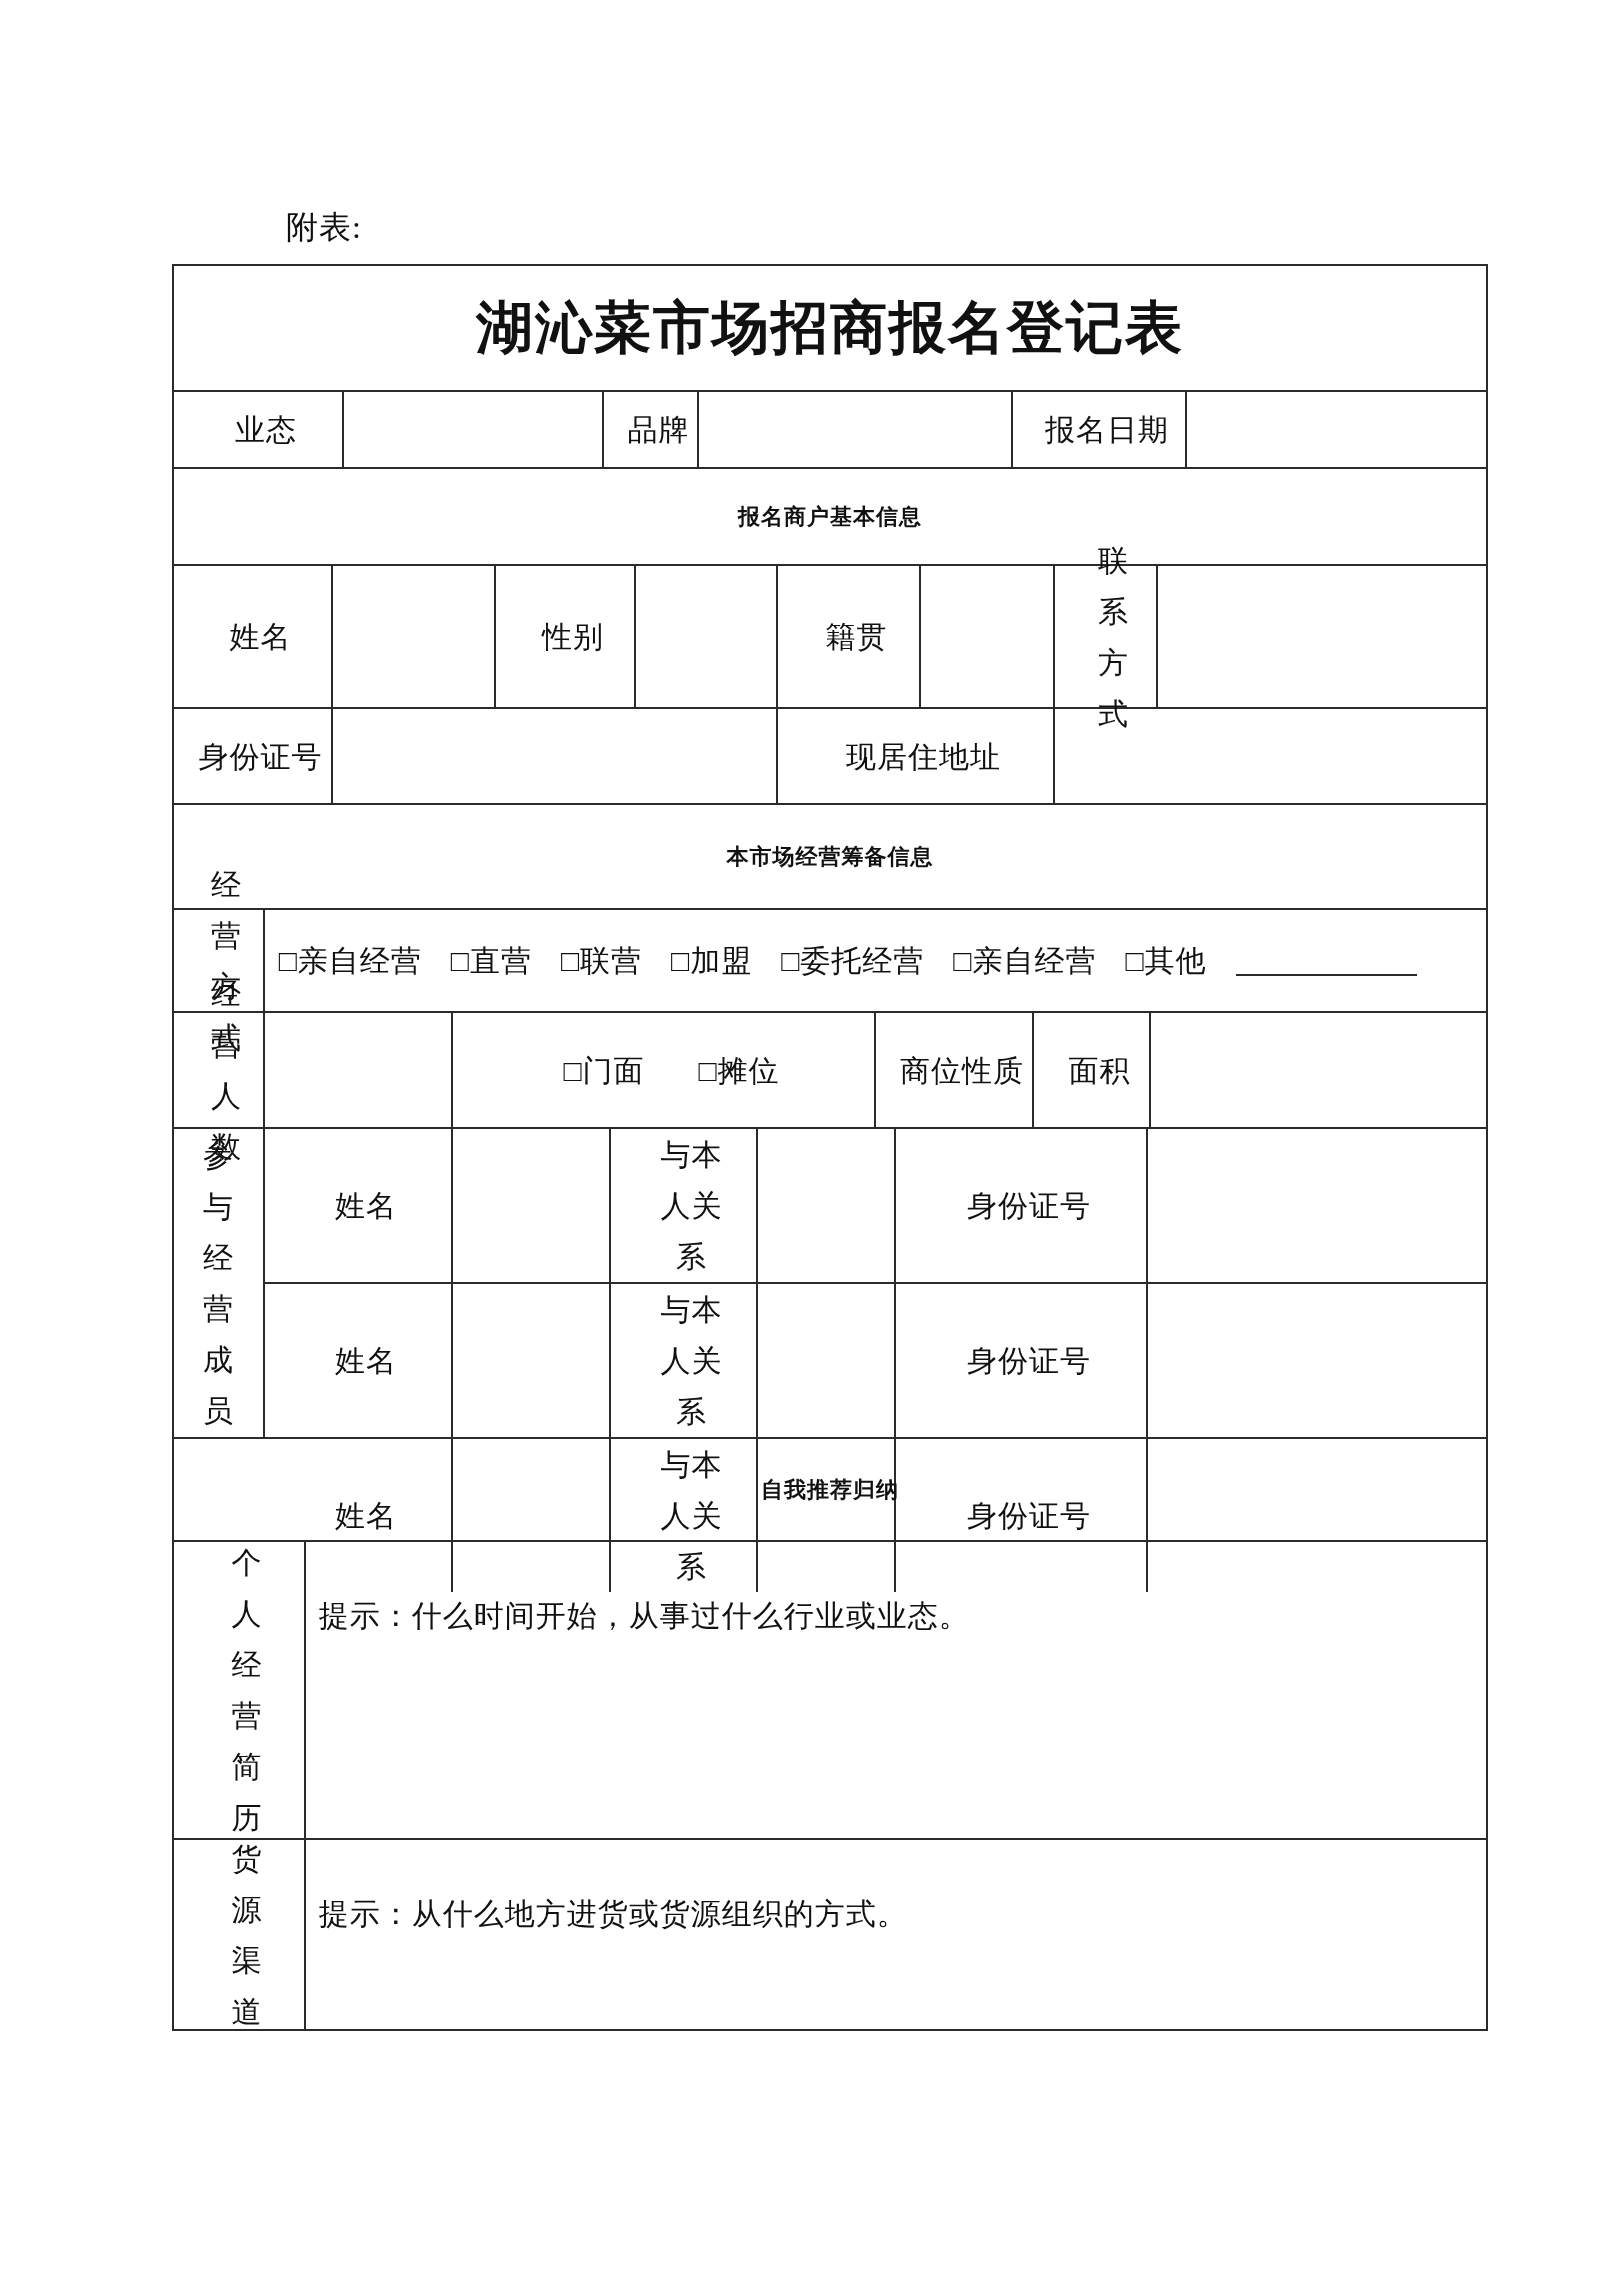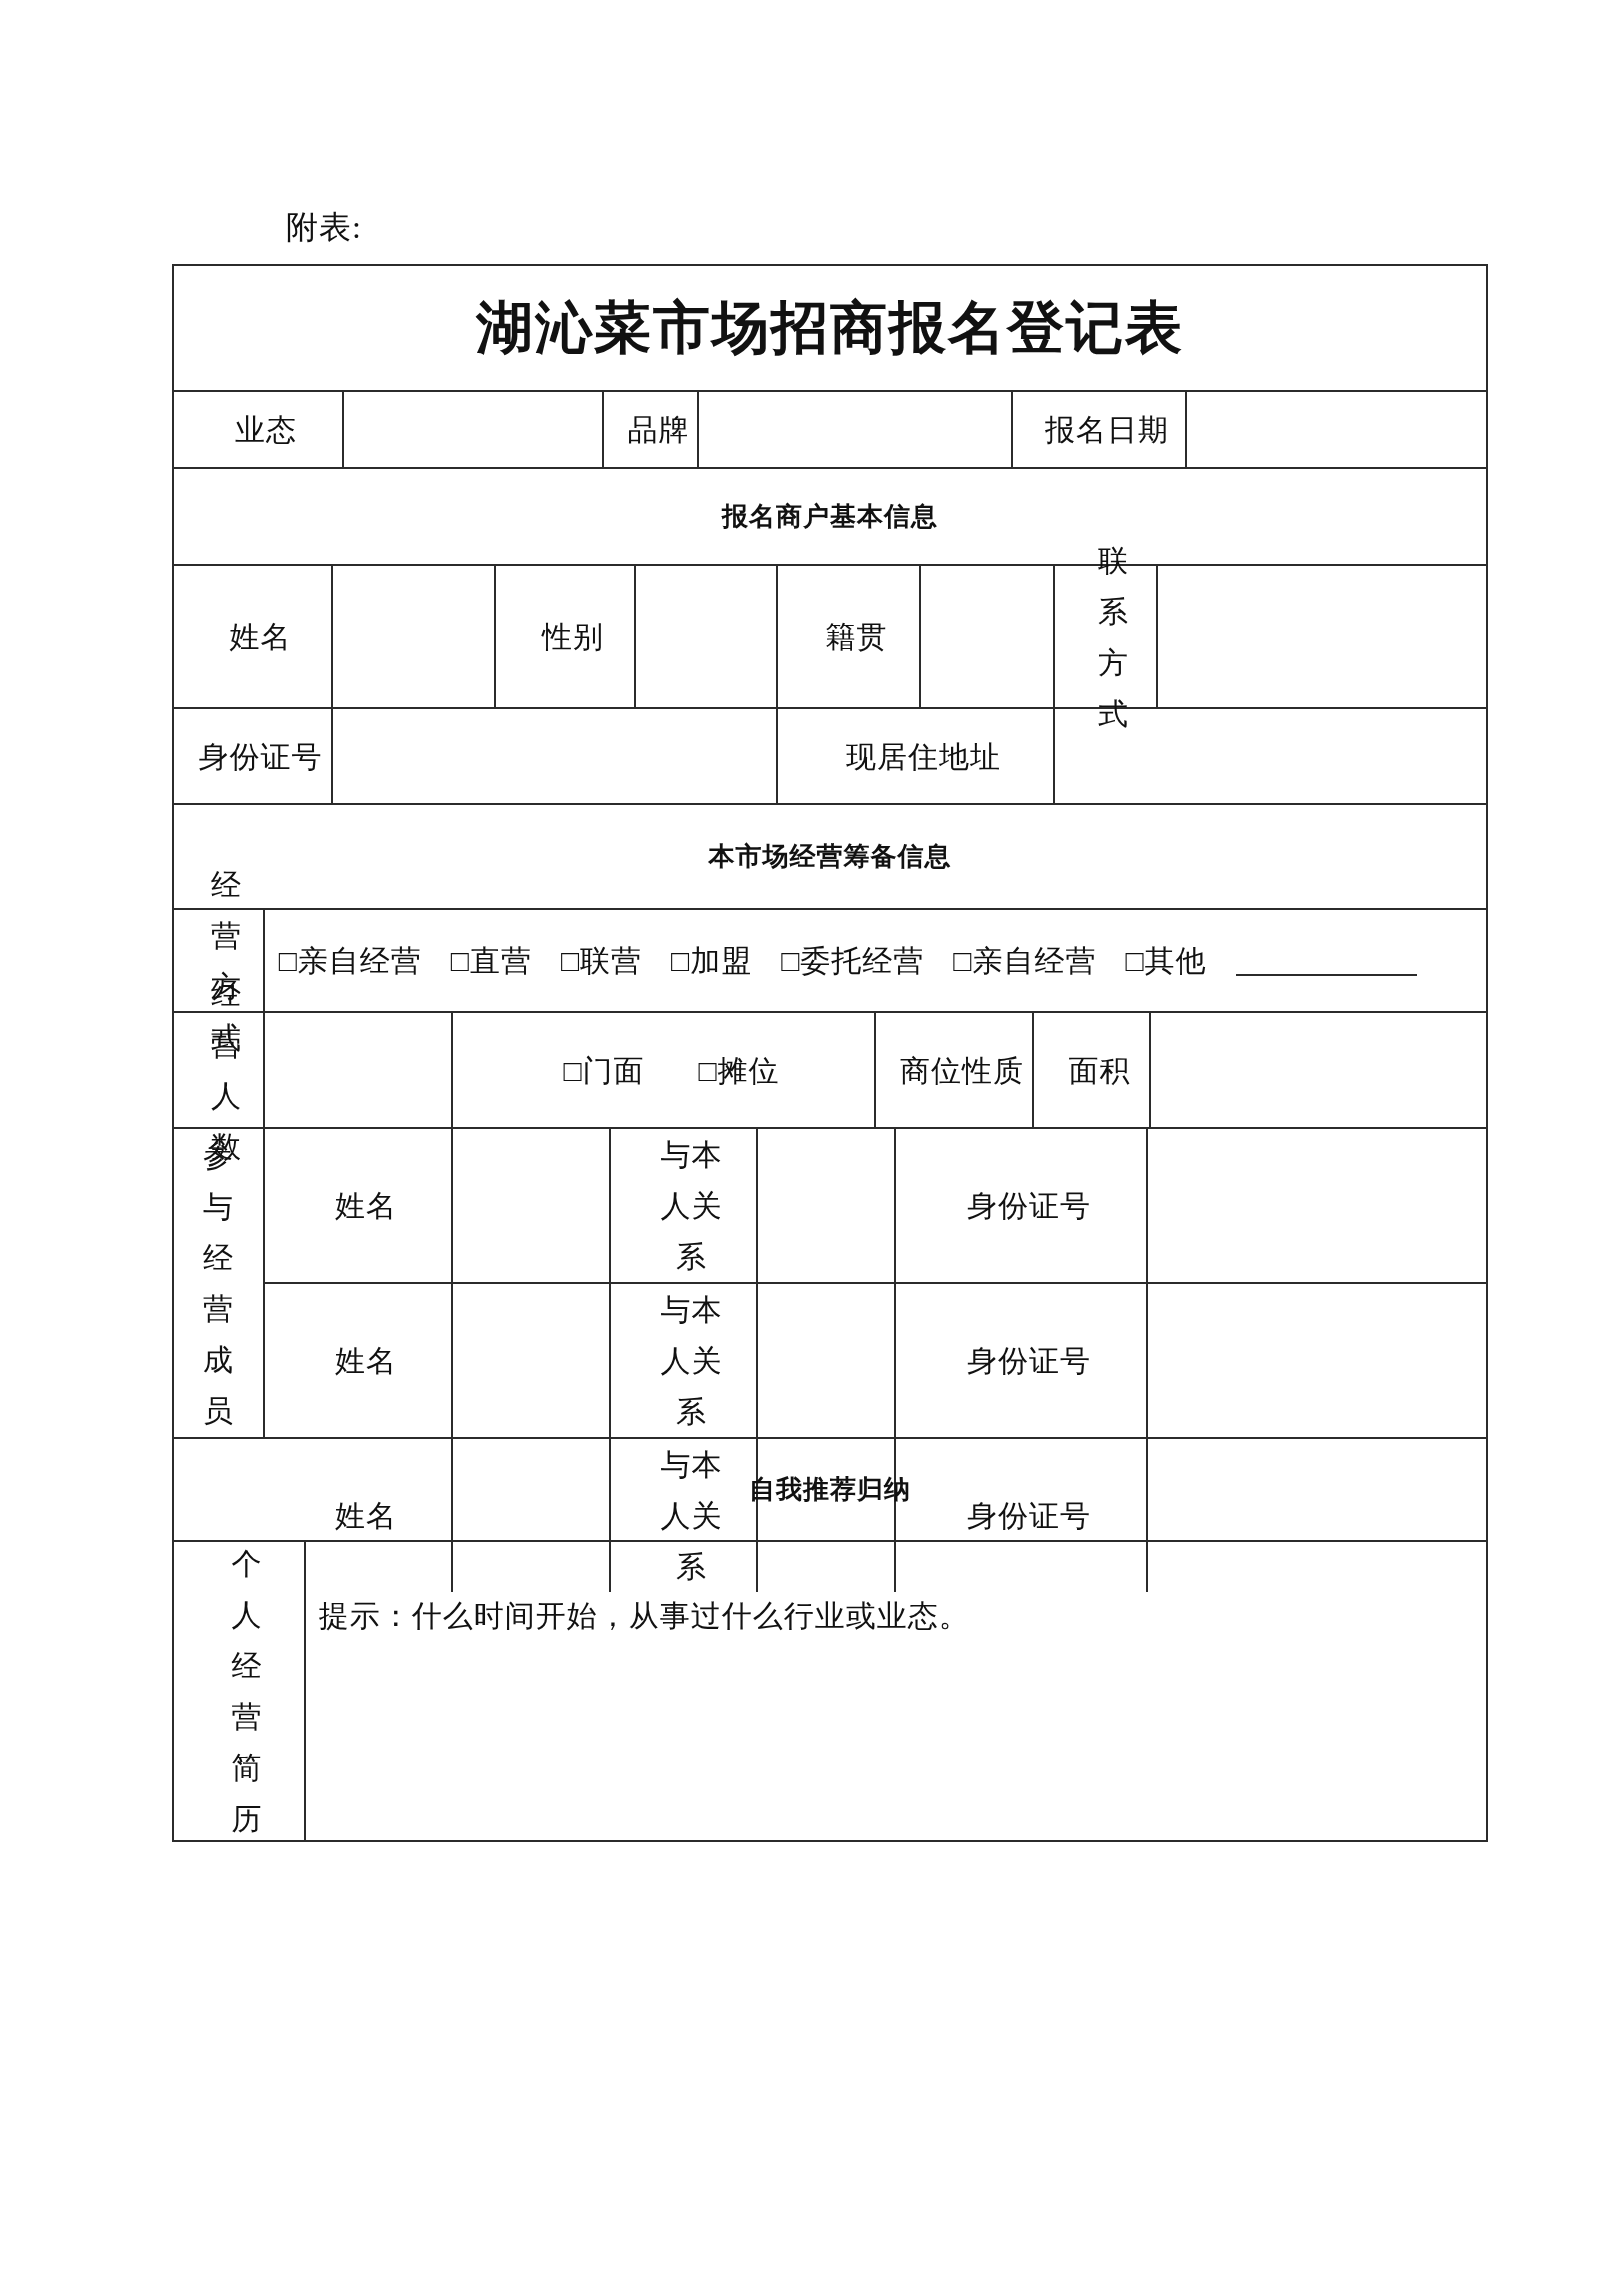--- a/index.html
+++ b/index.html
@@ -27,21 +27,21 @@
   .row:last-child{border-bottom:none;}
   .cell{
     border-right:2px solid var(--line);
     display:flex;align-items:center;justify-content:center;
     text-align:center;line-height:1.7;padding-left:16px;
   }
   .cell:last-child{border-right:none;}
   .title-row{height:126px;align-items:center;justify-content:center;}
   .title-row .t{font-size:57px;font-weight:bold;letter-spacing:2px;}
   .section-row{height:97px;align-items:center;justify-content:center;}
-  .section-row .s{font-weight:bold;font-size:26px;}
+  .section-row .s{font-weight:bold;font-size:22px;}
   .r-business{height:77px;}
   .r-section2{height:105px;}
   .r-person{height:143px;}
   .r-id{height:96px;}
   .r-mode{height:103px;}
   .r-scale{height:116px;}
   .r-members{height:310px;}
   .r-section3{height:103px;}
   .r-resume{height:298px;}
   .r-supply{height:189px;}
@@ -280,16 +280,24 @@
 
     <div class="row r-resume">
       <div class="cell w135">
         <span class="stack2">个人经营简历</span>
       </div>
       <div class="cell grow hint-cell">
         <span>提示：什么时间开始，从事过什么行业或业态。</span>
       </div>
     </div>
 
+    <div class="row r-supply">
+      <div class="cell w135">
+        <span class="stack2">货源渠道</span>
+      </div>
+      <div class="cell grow hint-cell">
+        <span>提示：从什么地方进货或货源组织的方式。</span>
+      </div>
+    </div>
 
   </div>
 </div>
 
 
 </body></html>

